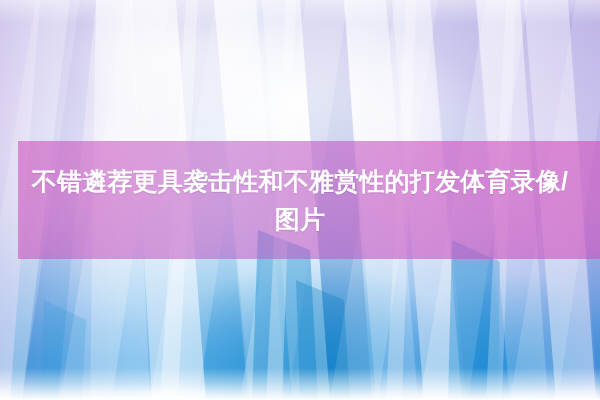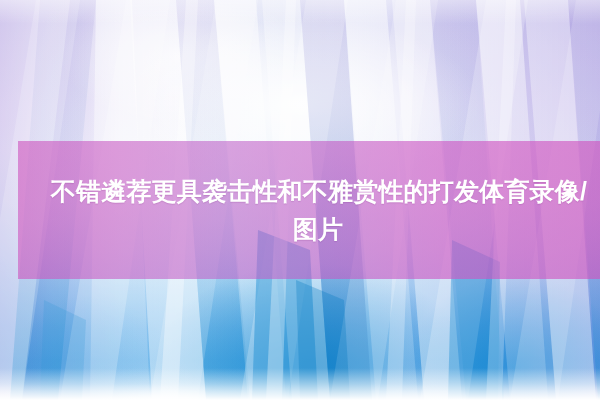--- a/index.html
+++ b/index.html
@@ -79,31 +79,31 @@
   #bg-topfade {
     background: linear-gradient(to bottom, rgba(255,255,255,0.45) 0%, rgba(255,255,255,0.0) 6%);
   }
 
   
   #banner {
     position: absolute;
     left: 18px;
     right: 0;
     top: 141px;
-    height: 138px;
+    height: 118px;
     background: linear-gradient(to right,
         rgba(206,86,190,0.62) 0%,
         rgba(200,92,196,0.60) 18%,
         rgba(190,96,200,0.58) 36%,
         rgba(196,88,196,0.60) 55%,
         rgba(206,84,194,0.62) 74%,
         rgba(208,82,190,0.63) 100%);
     display: flex;
     flex-direction: column;
-    align-items: flex-start;
+    align-items: flex-end;
     justify-content: center;
   }
   .banner-line {
     color: #ffffff;
     font-weight: bold;
     font-size: 25px;
     line-height: 38px;
     letter-spacing: 0.2px;
     white-space: nowrap;
     text-align: center;

